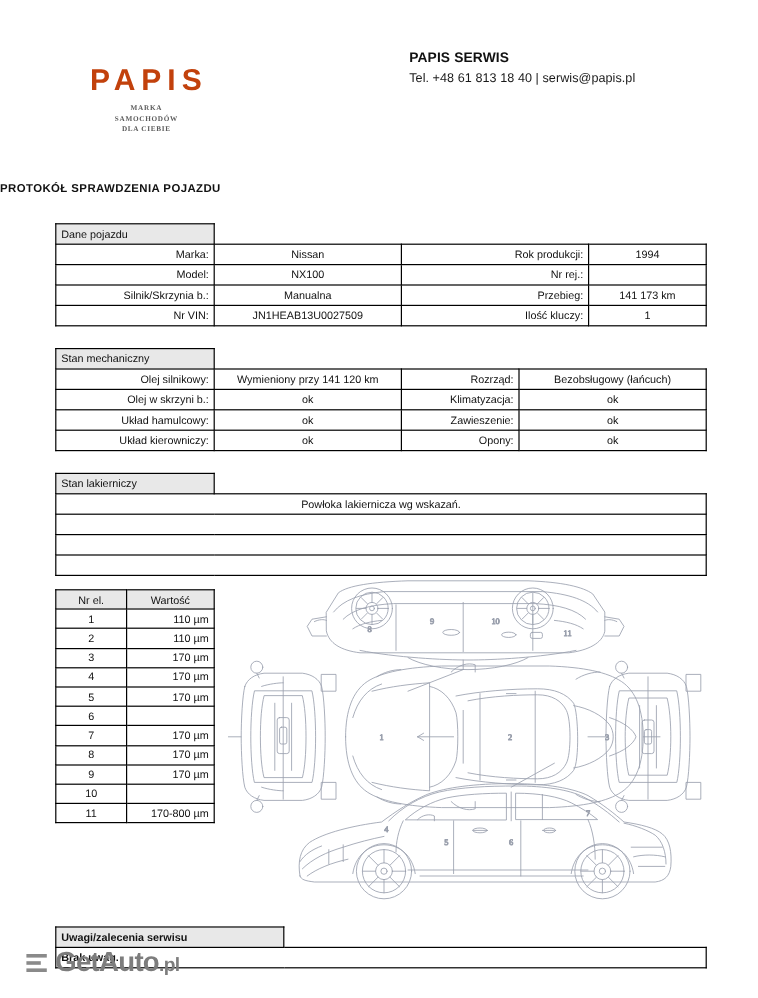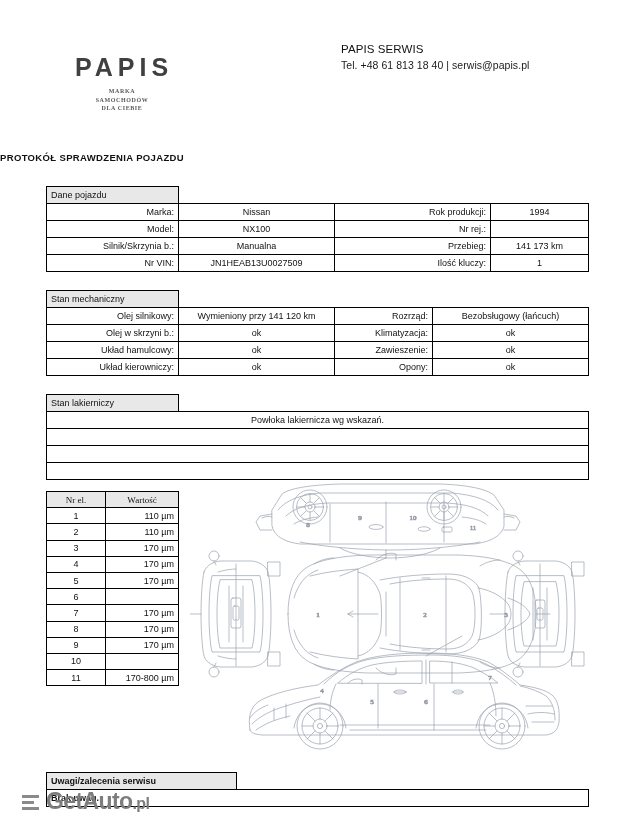--- a/index.html
+++ b/index.html
@@ -29,21 +29,21 @@
     left: 57px;
     top: 55px;
     width: 130px;
     text-align: center;
   }
   .logo-word {
     font-family: "Liberation Sans", sans-serif;
     font-size: 25px;
     font-weight: 700;
     letter-spacing: 5px;
-    color: #404040;
+    color: #c2410c;
     line-height: 1;
     padding-left: 4px;
   }
   .logo-tag {
     margin-top: 7px;
     font-family: "Liberation Serif", serif;
     font-size: 6px;
     font-weight: 700;
     letter-spacing: 0.6px;
     color: #5a5a5a;
@@ -51,21 +51,21 @@
     text-transform: uppercase;
   }
   .company {
     position: absolute;
     left: 341px;
     top: 41px;
     line-height: 1.52;
   }
   .company-name {
     font-size: 11.5px;
-    font-weight: 400;
+    font-weight: 700;
     color: #111;
     letter-spacing: 0.1px;
   }
   .company-line {
     font-size: 10.5px;
     color: #1a1a1a;
     letter-spacing: 0.05px;
   }
 
   
@@ -117,21 +117,21 @@
   
   #t-vehicle   { left: 46px;  top: 186px; width: 542px; }
   #t-mech      { left: 46px;  top: 290px; width: 542px; }
   #t-paint     { left: 46px;  top: 394px; width: 542px; }
   #t-measure   { left: 46px;  top: 491px; width: 132px; }
   #t-notes     { left: 46px;  top: 772px; width: 542px; font-weight: bold; }
 
   #t-measure td { height: 15.2px; line-height: 14px; }
   .m-num  { text-align: center; width: 58px; }
   .m-val  { text-align: right;  width: 73px; }
-  .m-head { background: #e8e8e8; text-align: center; font-weight: 400; font-family: Liberation Serif, serif; }
+  .m-head { background: #e8e8e8; text-align: center; font-weight: 400; }
 
   
   .diagram {
     position: absolute;
     left: 190px;
     top: 480px;
     width: 400px;
     height: 270px;
   }
   .diagram svg { display: block; }

